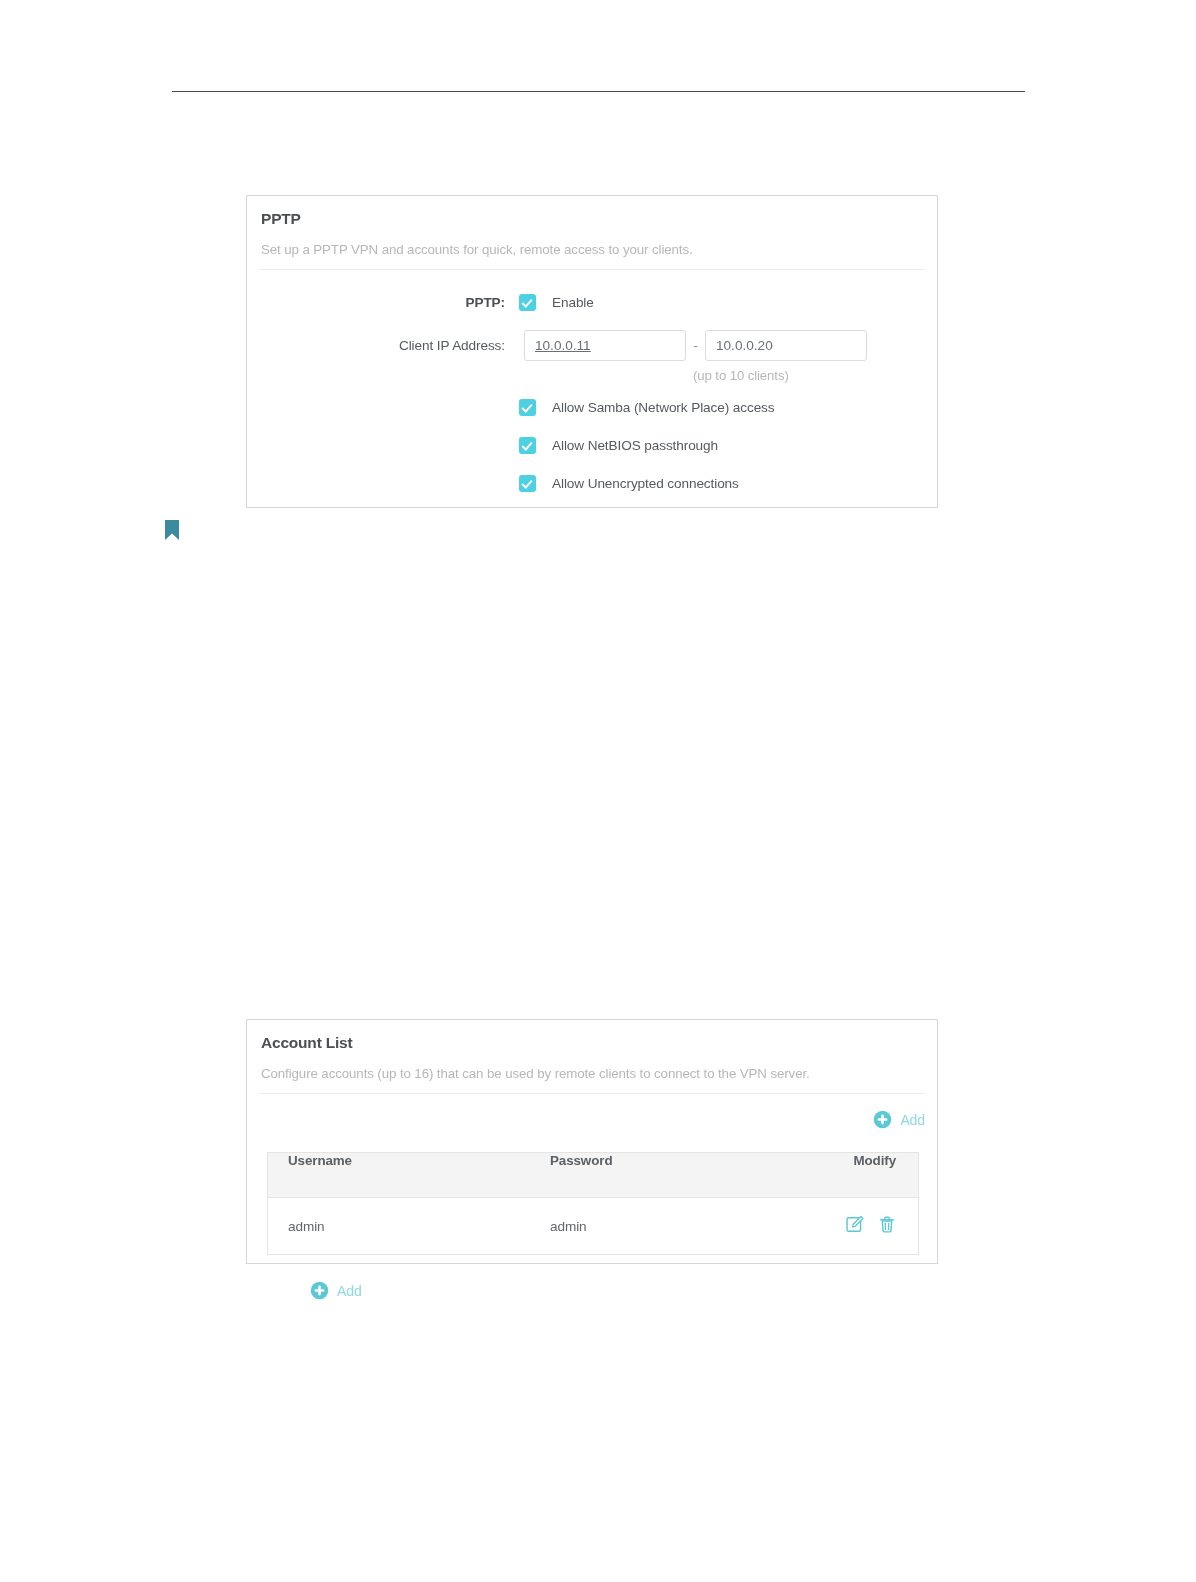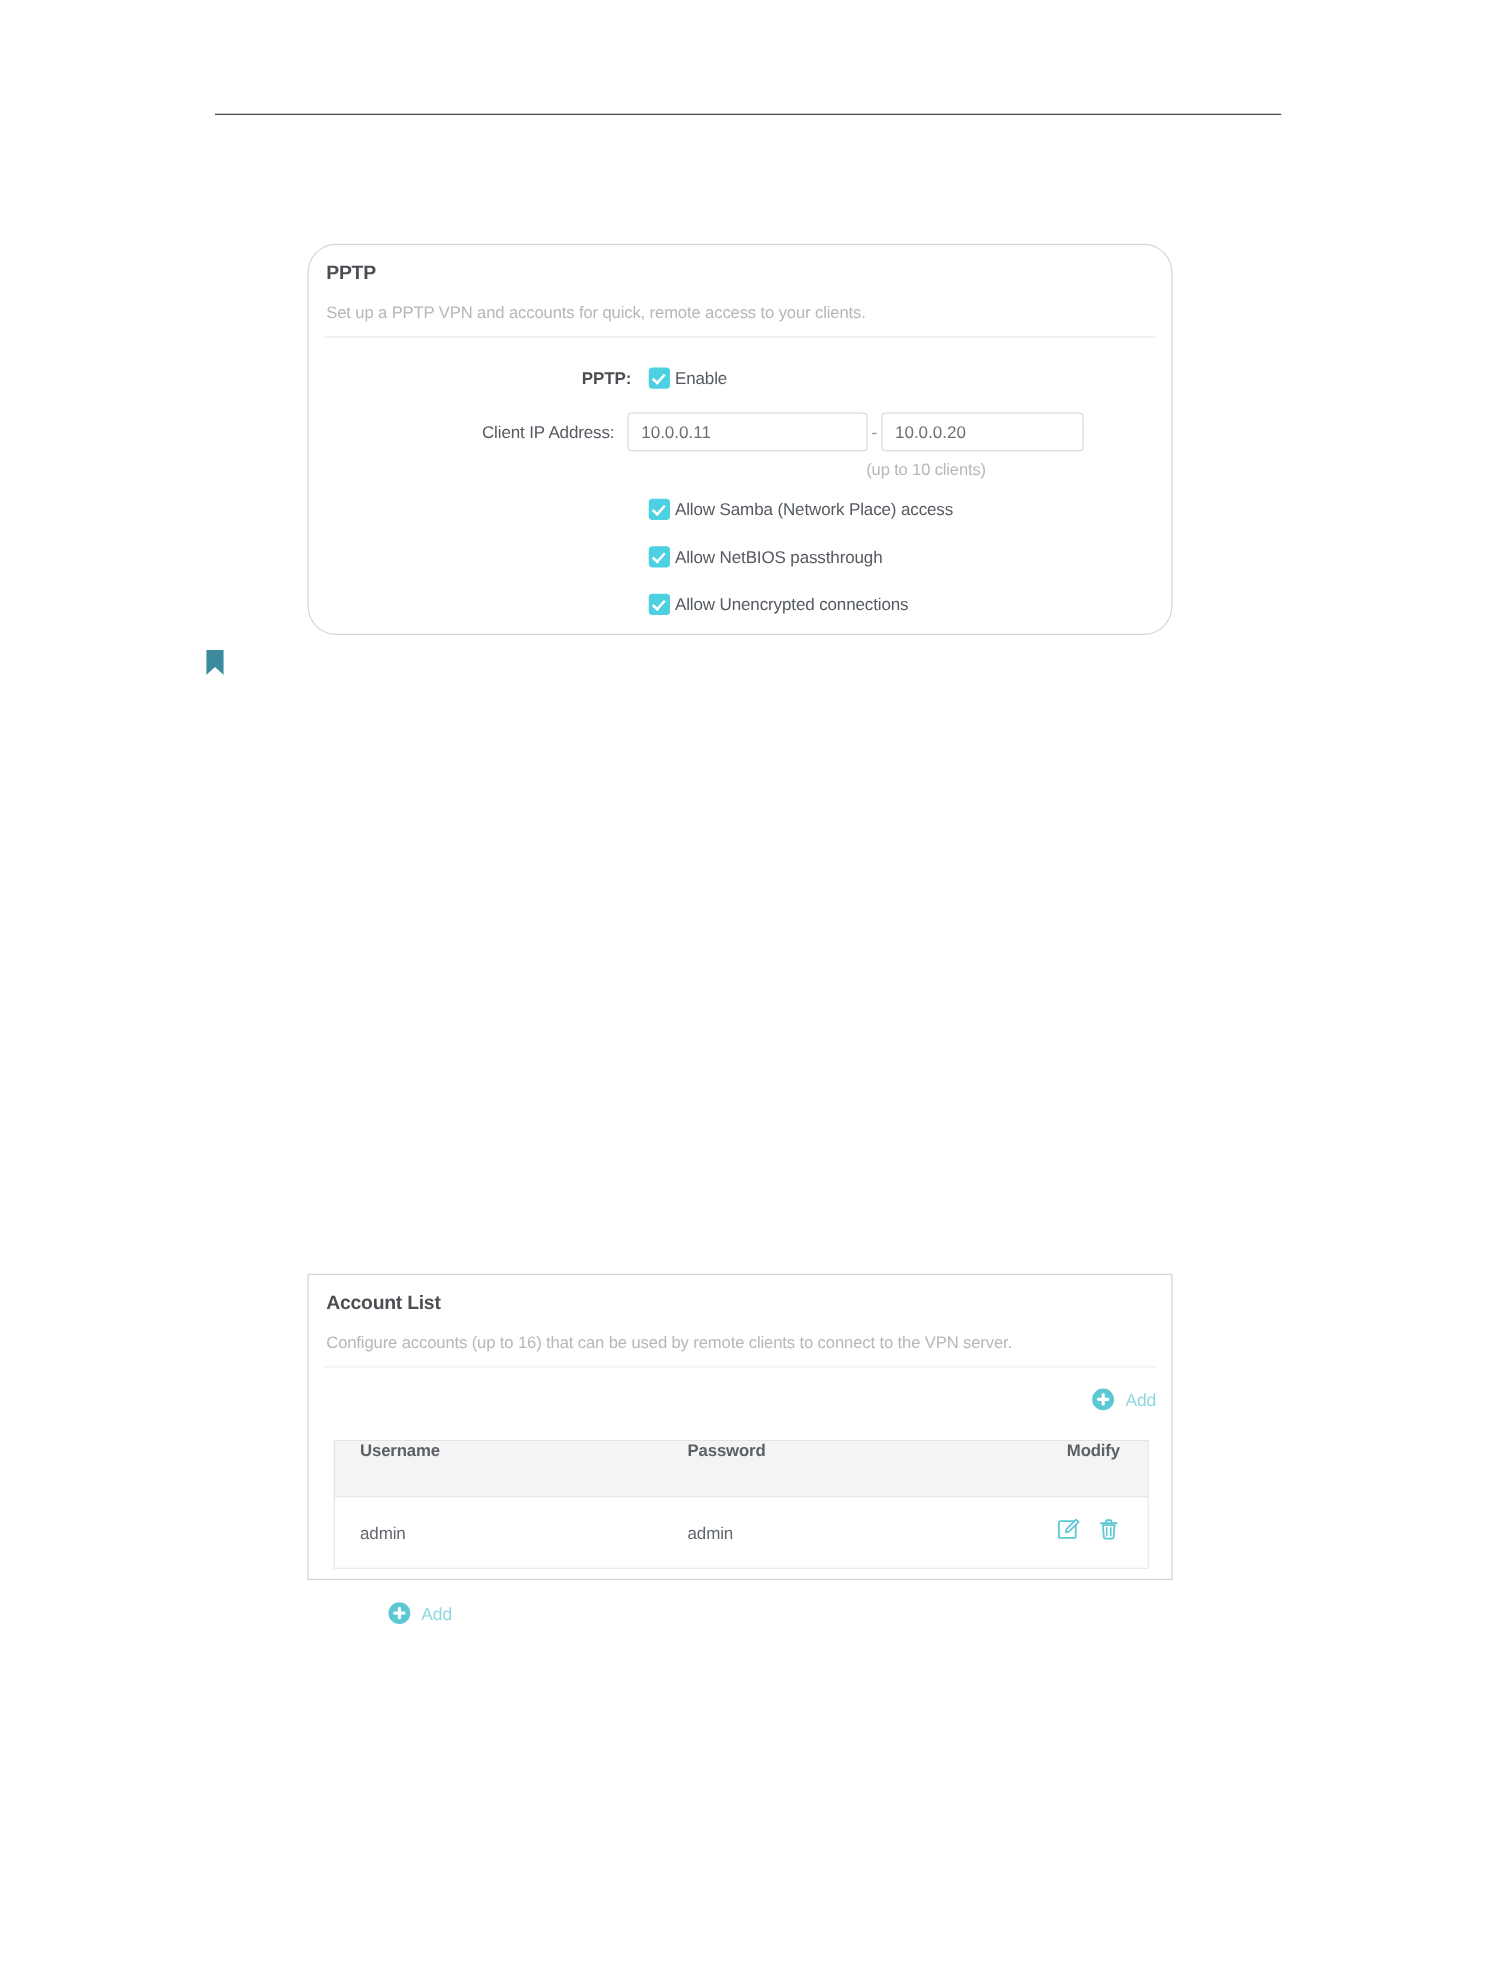--- a/index.html
+++ b/index.html
@@ -50,21 +50,20 @@
     height: 0;
     border-top: 1px solid #ededed;
   }
 
   
   #pptp-card {
     left: 246px;
     top: 195px;
     width: 692px;
     height: 313px;
-    border-radius: 23px;
   }
 
   .form-row {
     position: absolute;
     display: flex;
     align-items: center;
   }
   .form-label {
     font-size: 13.6px;
     color: #555a60;
@@ -90,21 +89,21 @@
     top: 2.5px;
     width: 4px;
     height: 8px;
     border: solid #ffffff;
     border-width: 0 2px 2px 0;
     transform: rotate(42deg);
   }
   .cb-text {
     font-size: 13.6px;
     color: #555a60;
-    margin-left: 4px;
+    margin-left: 16px;
     letter-spacing: -0.1px;
     white-space: nowrap;
   }
 
   
   .tinput {
     box-sizing: border-box;
     height: 31px;
     border: 1px solid #dcdcdc;
     border-radius: 3px;
@@ -238,21 +237,21 @@
   <div class="form-row" style="left:0; top:98px; width:520px; justify-content:flex-start;">
     <div class="form-label bold" style="width:258px;">PPTP:</div>
     <div style="width:14px;"></div>
     <div class="cb"></div>
     <div class="cb-text">Enable</div>
   </div>
 
   <div class="form-row" style="left:0; top:134px; width:620px;justify-content:space-between;">
     <div class="form-label" style="width:258px;">Client IP Address:</div>
     <div style="width:11px;"></div>
-    <input class="tinput" style="width: 192px;" type="text" value="10.0.0.11">
+    <input class="tinput" style="width: 162px; text-decoration: underline;" type="text" value="10.0.0.11">
     <div class="dash">-</div>
     <input class="tinput" style="width: 162px;" type="text" value="10.0.0.20">
   </div>
   <div class="hint" style="left:446px; top:172px;">(up to 10 clients)</div>
 
   <div class="form-row" style="left:272px; top:203px;">
     <div class="cb"></div>
     <div class="cb-text">Allow Samba (Network Place) access</div>
   </div>
 

